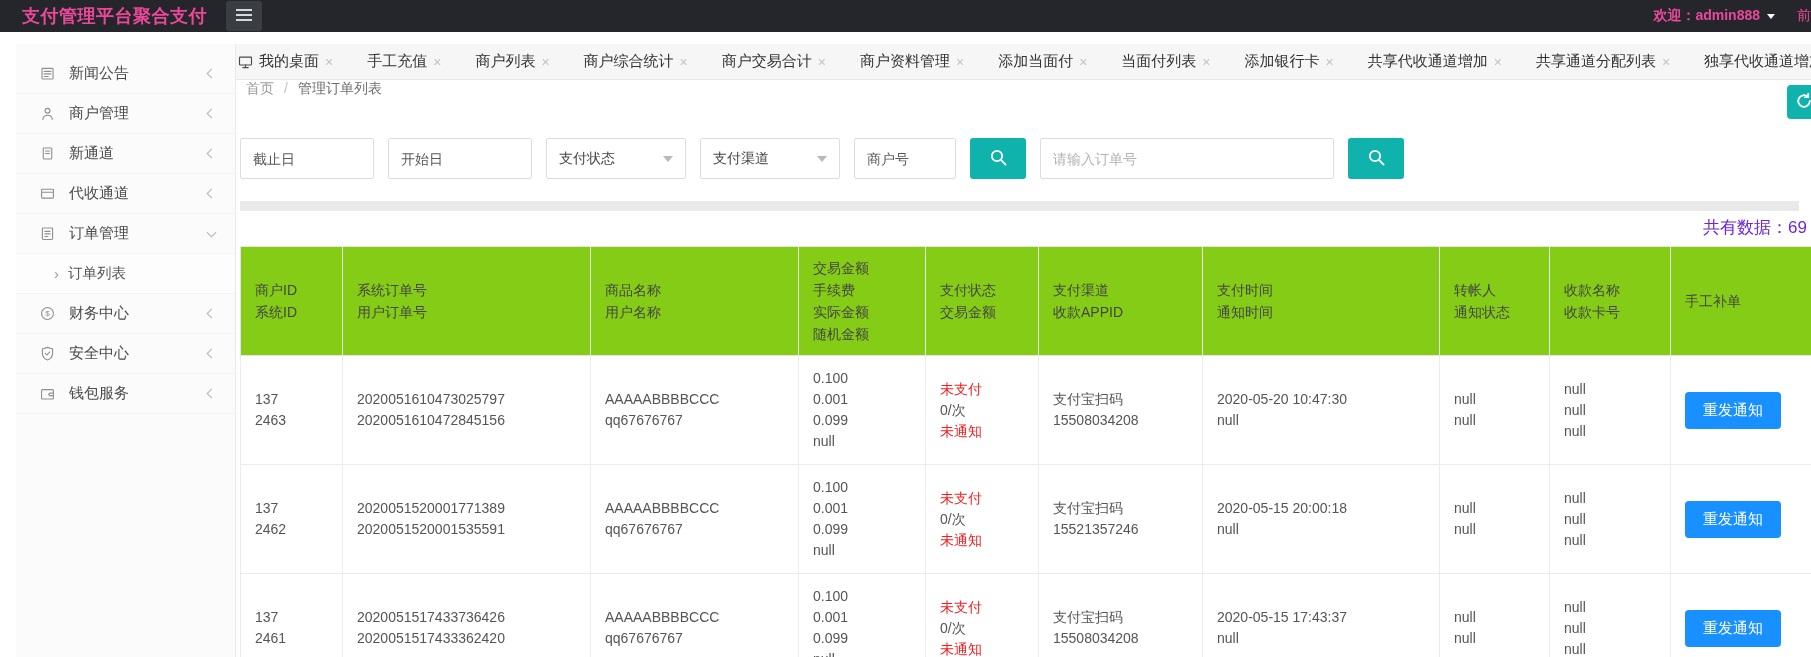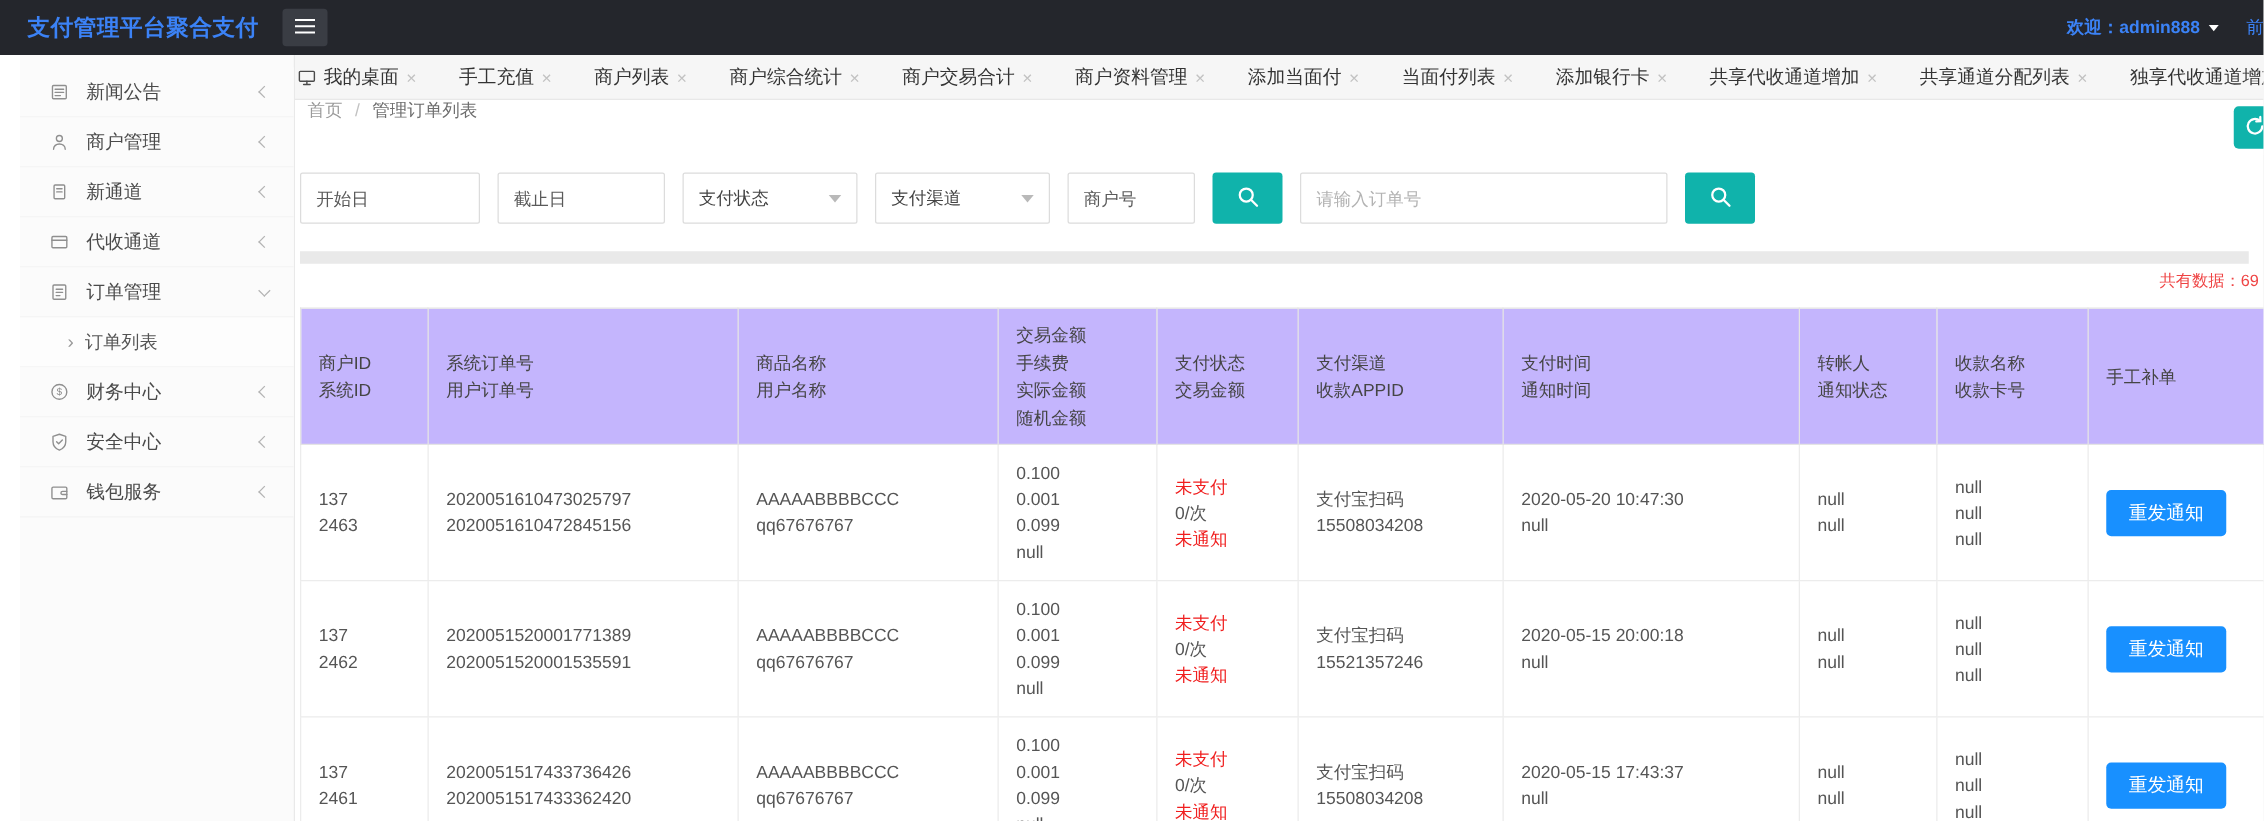--- a/index.html
+++ b/index.html
@@ -1,21 +1,21 @@
 <!DOCTYPE html>
 <html style="--accent: #10b3ab; --blue: #1890ff; --red: #f01e1e;"><head>
 <meta charset="utf-8">
 <style>
   * { margin:0; padding:0; box-sizing:border-box; }
   html,body { background:#ddd; }
   body { font-family:"Liberation Sans","DejaVu Sans",sans-serif; }
   .screen { position:relative; width:1811px; height:657px; background:#fff; overflow:hidden; }
 
   
-  .topbar { position:absolute; top:0; left:0; right:0; height:44px; background:#24262c; display:flex; align-items:center; color:#3b82f6; overflow:hidden; z-index:30; }
+  .topbar { position:absolute; top:0; left:0; right:0; height:32px; background:#24262c; display:flex; align-items:center; color:#ec4899; overflow:hidden; z-index:30; }
   .topbar-title { width:220px; padding-left:22px; font-size:18px; font-weight:bold; letter-spacing:0.5px; flex:none; }
   .hamburger { width:36px; height:30px; background:#3a3d44; border:none; border-radius:3px; display:flex; align-items:center; justify-content:center; margin-left:6px; cursor:pointer; }
   .topbar-right { margin-left:auto; margin-right:-14px; display:flex; align-items:center; gap:22px; font-size:14px; white-space:nowrap; }
   .user-menu { display:flex; align-items:center; cursor:pointer; font-weight:bold; }
   .caret-down { width:0; height:0; border-left:4px solid transparent; border-right:4px solid transparent; border-top:5px solid #fff; margin-left:7px; }
   .front-link { cursor:pointer; }
 
   
   .sidebar { position:absolute; top:44px; left:16px; bottom:0; width:220px; background:#fbfbfb; border-right:1px solid #e9e9e9; z-index:20; }
   #side-menu { padding-top:10px; }
@@ -45,24 +45,24 @@
   .filters { position:absolute; top:94px; left:20px; display:flex; align-items:center; gap:14px; }
   .f-input { height:41px; border:1px solid #dcdcdc; border-radius:2px; padding:0 12px; font-size:14px; color:#444; outline:none; background:#fff; font-family:inherit; }
   .f-input::placeholder { color:#5a5a5a; opacity:1; }
   .f-input.light::placeholder { color:#b3b3b3; }
   .w1 { width:144px; } .w2 { width:134px; } .w3 { width:102px; } .w4 { width:294px; }
   .f-select { width:140px; height:41px; border:1px solid #dcdcdc; border-radius:2px; background:#fff; display:flex; align-items:center; justify-content:space-between; padding:0 12px; font-size:14px; color:#444; cursor:pointer; }
   .sel-caret { width:0; height:0; border-left:5px solid transparent; border-right:5px solid transparent; border-top:6px solid #b9b9b9; }
   .search-btn { width:56px; height:41px; background:var(--accent); border:none; border-radius:3px; display:flex; align-items:center; justify-content:center; cursor:pointer; }
 
   .strip { position:absolute; top:157px; left:20px; right:12px; height:10px; background:#e9e9e9; }
-  .summary { position:absolute; top:172px; right:4px; font-size:13px; color:#ef4444; white-space:nowrap; }
+  .summary { position:absolute; top:172px; right:4px; font-size:17px; color:#6d28d9; white-space:nowrap; }
 
   .grid { position:absolute; top:202px; left:20px; width:1610px; border-collapse:collapse; table-layout:fixed; font-size:14px; color:#555; }
-  .grid th { background:#c4b5fd; font-weight:normal; color:#454545; text-align:left; padding:10px 14px; border:1px solid #e4e4e4; line-height:22px; vertical-align:middle; height:95px; }
+  .grid th { background:#84cc16; font-weight:normal; color:#454545; text-align:left; padding:10px 14px; border:1px solid #e4e4e4; line-height:22px; vertical-align:middle; height:95px; }
   .grid td { background:#fff; padding:12px 14px; border:1px solid #ececec; line-height:21px; vertical-align:middle; height:98px; word-break:break-all; }
   .grid td div.red { color:var(--red); }
   .resend-btn { background:var(--blue); color:#fff; border:none; border-radius:4px; font-size:15px; padding:9px 18px; cursor:pointer; white-space:nowrap; }
 </style>
 </head>
 <body>
 
 <div class="screen">
 
   <header class="topbar">
@@ -248,22 +248,22 @@
         <span>
           <svg width="18" height="18" viewBox="0 0 18 18" fill="none" stroke="#ffffff" stroke-width="1.8" stroke-linecap="round">
               <path d="M14.8 9a5.8 5.8 0 1 1-1.9-4.3"></path>
               <polyline points="13.2,1.6 13.3,4.9 10,5.1" fill="none"></polyline>
             </svg>
         </span>
       </button>
     </div>
 
     <div class="filters">
+      <input class="f-input w2" placeholder="截止日" style="">
       <input class="f-input w1" placeholder="开始日" style="">
-      <input class="f-input w2" placeholder="截止日" style="">
       <div class="f-select">
         <span>支付状态</span>
         <span class="sel-caret"></span>
       </div>
       <div class="f-select">
         <span>支付渠道</span>
         <span class="sel-caret"></span>
       </div>
       <input class="f-input w3" placeholder="商户号" style="">
       <button class="search-btn">

